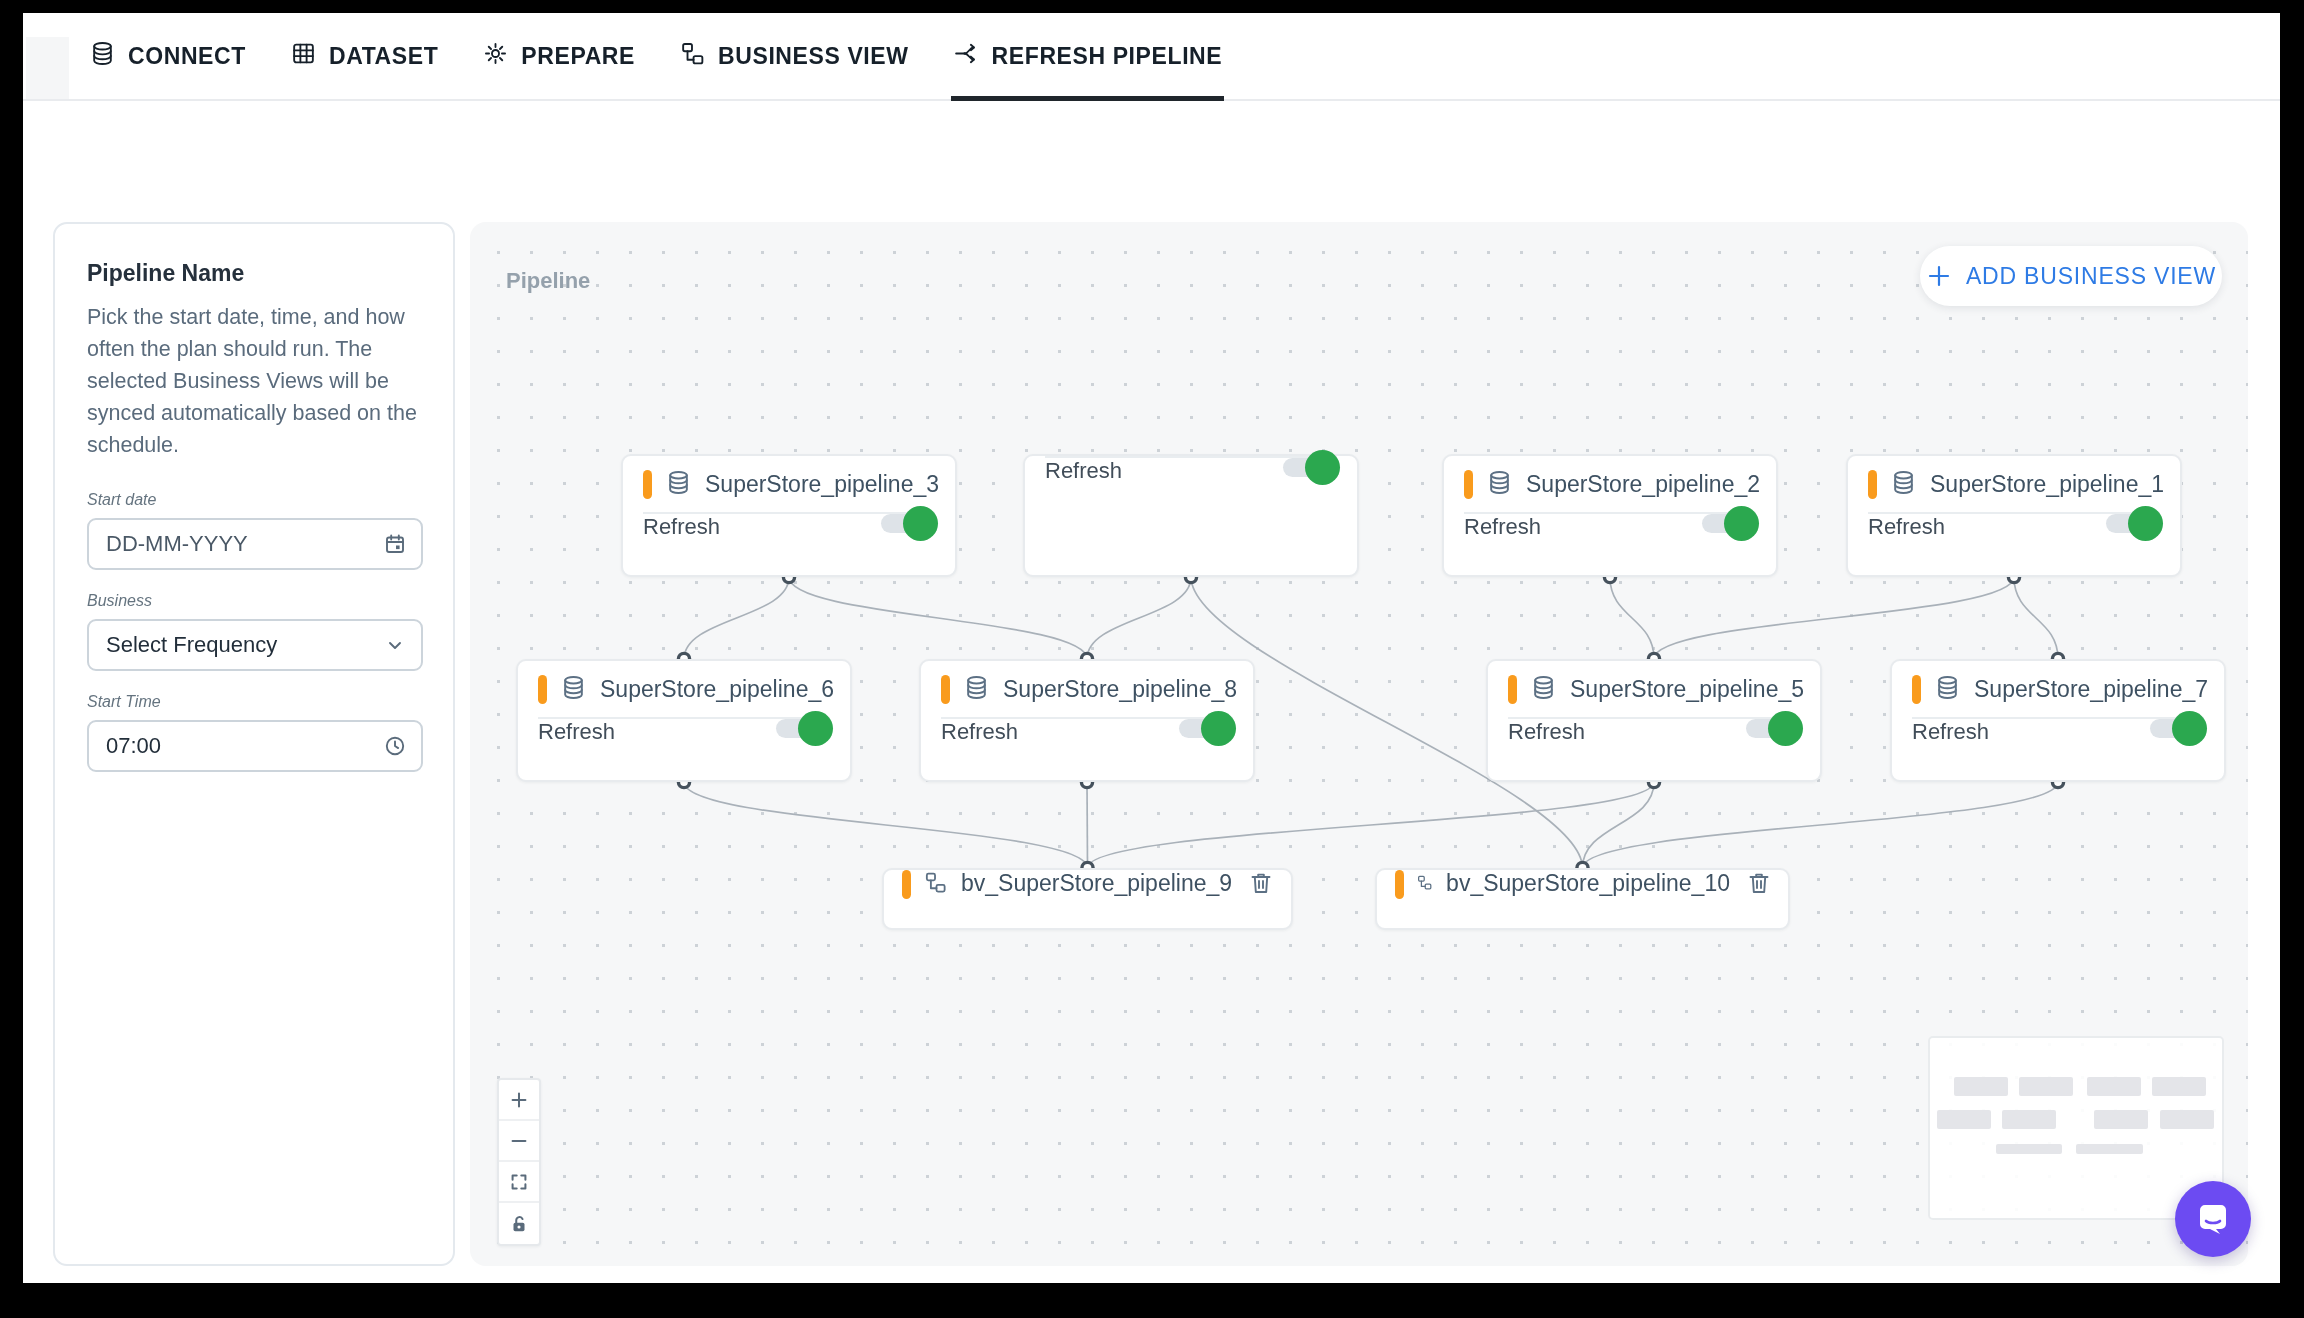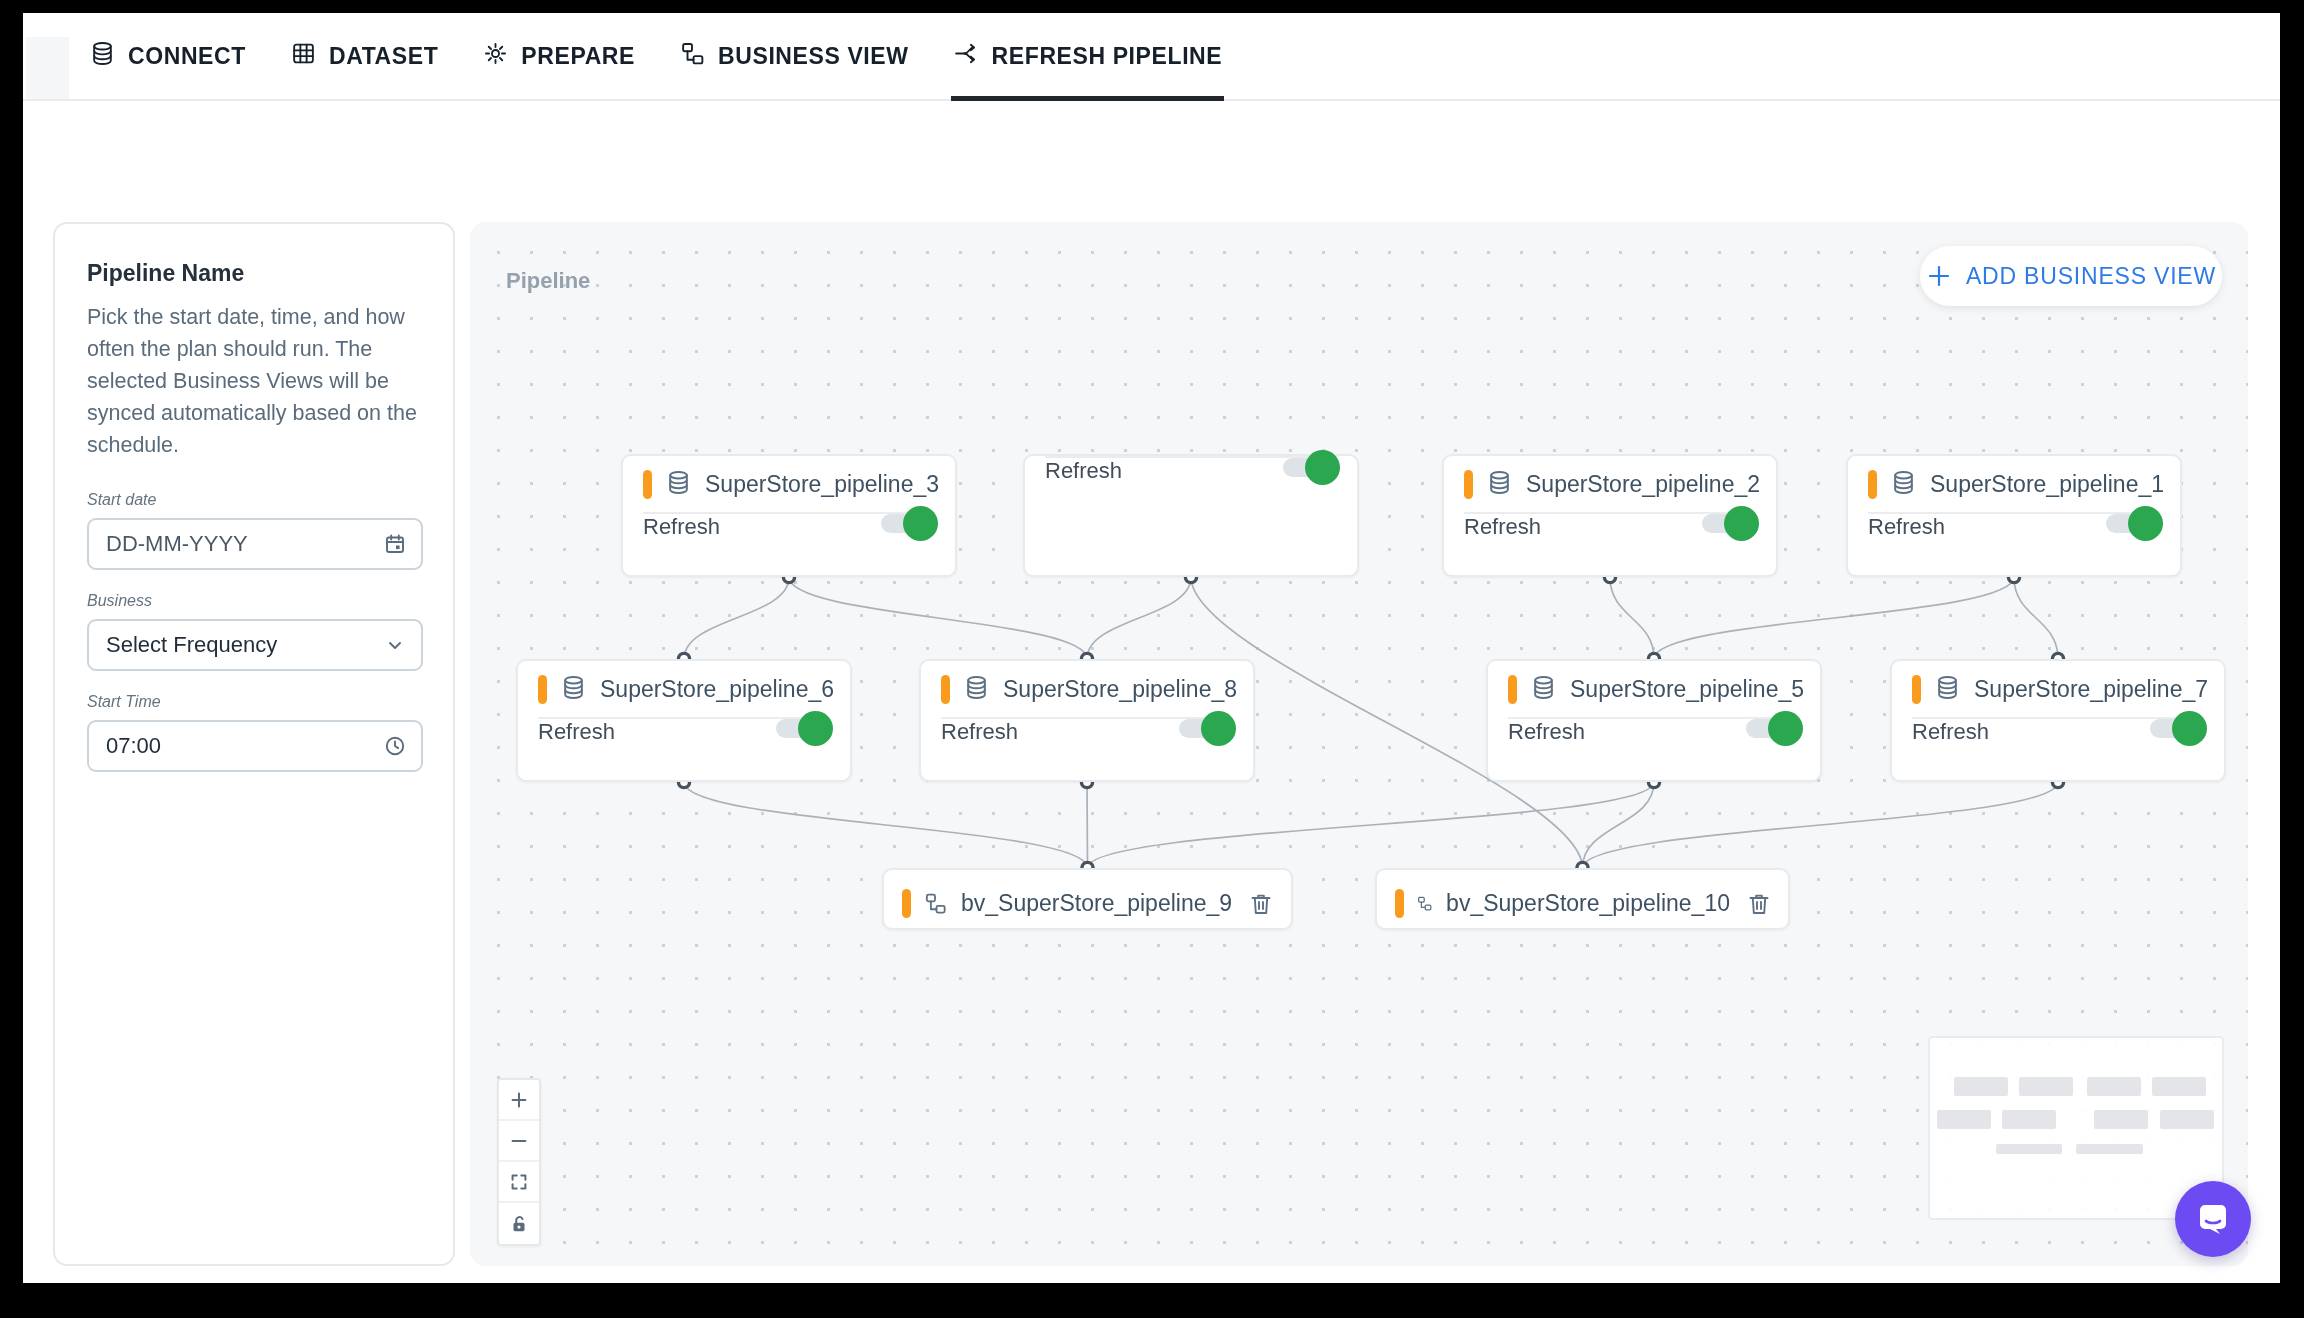--- a/index.html
+++ b/index.html
@@ -55,21 +55,21 @@
   .node-head { height:56px; display:flex; align-items:center; padding:0 18px 0 20px; }
   .accent-bar { width:9px; height:29px; border-radius:5px; background:#F99B1D; flex:0 0 auto; }
   .node-head svg, .bvnode svg.bv-ic { width:27px; height:27px; stroke:#5c7084; fill:none; stroke-width:1.9; stroke-linecap:round; stroke-linejoin:round; margin-left:13px; flex:0 0 auto; }
   .node-title { margin-left:13px; font-size:23px; color:#3E5162; white-space:nowrap; }
   .node-divider { height:2px; background:#e9edf0; margin:0 20px; }
   .node-body { height:61px; display:flex; align-items:flex-start; justify-content:space-between; padding:0 18px 0 20px; }
   .refresh-label { font-size:22px; color:#414d59; }
   .toggle { position:relative; width:48px; height:19px; border-radius:10px; background:#dee3e8; cursor:pointer; margin-right:8px; }
   .toggle .knob { position:absolute; right:-9px; top:-8px; width:35px; height:35px; border-radius:50%; background:#2BA84F; }
   
-  .bvnode { position:absolute; background:#fff; border:2px solid #e8ebee; border-radius:10px; box-shadow:0 1px 3px rgba(20,30,45,.05); display:flex; align-items:center; padding:9px 16px 0 18px; cursor:grab; }
+  .bvnode { position:absolute; background:#fff; border:2px solid #e8ebee; border-radius:10px; box-shadow:0 1px 3px rgba(20,30,45,.05); display:flex; padding:0 16px 0 18px; cursor:grab; }
   .bvnode .node-title { white-space:nowrap; }
   .trash-btn { margin-left:16px; width:26px; height:26px; cursor:pointer; flex:0 0 auto; }
   .trash-btn svg { width:26px; height:26px; stroke:#5c7084; fill:none; stroke-width:1.9; stroke-linecap:round; stroke-linejoin:round; }
   
   #zoom-controls { position:absolute; left:27px; top:856px; width:44px; background:#fff; border:2px solid #e6e9ec; border-radius:4px; box-shadow:0 1px 3px rgba(20,30,45,.06); }
   .zbtn { width:100%; height:41px; display:flex; align-items:center; justify-content:center; border-bottom:2px solid #eef0f2; cursor:pointer; }
   .zbtn:last-child { border-bottom:none; }
   .zbtn svg { width:22px; height:22px; stroke:#5a6b7b; fill:none; stroke-width:2.2; stroke-linecap:round; stroke-linejoin:round; }
   
   #minimap { position:absolute; left:1460px; top:816px; width:292px; height:180px; background:rgba(255,255,255,.92); border-radius:3px; box-shadow:0 0 0 2px rgba(225,228,232,.6); }

